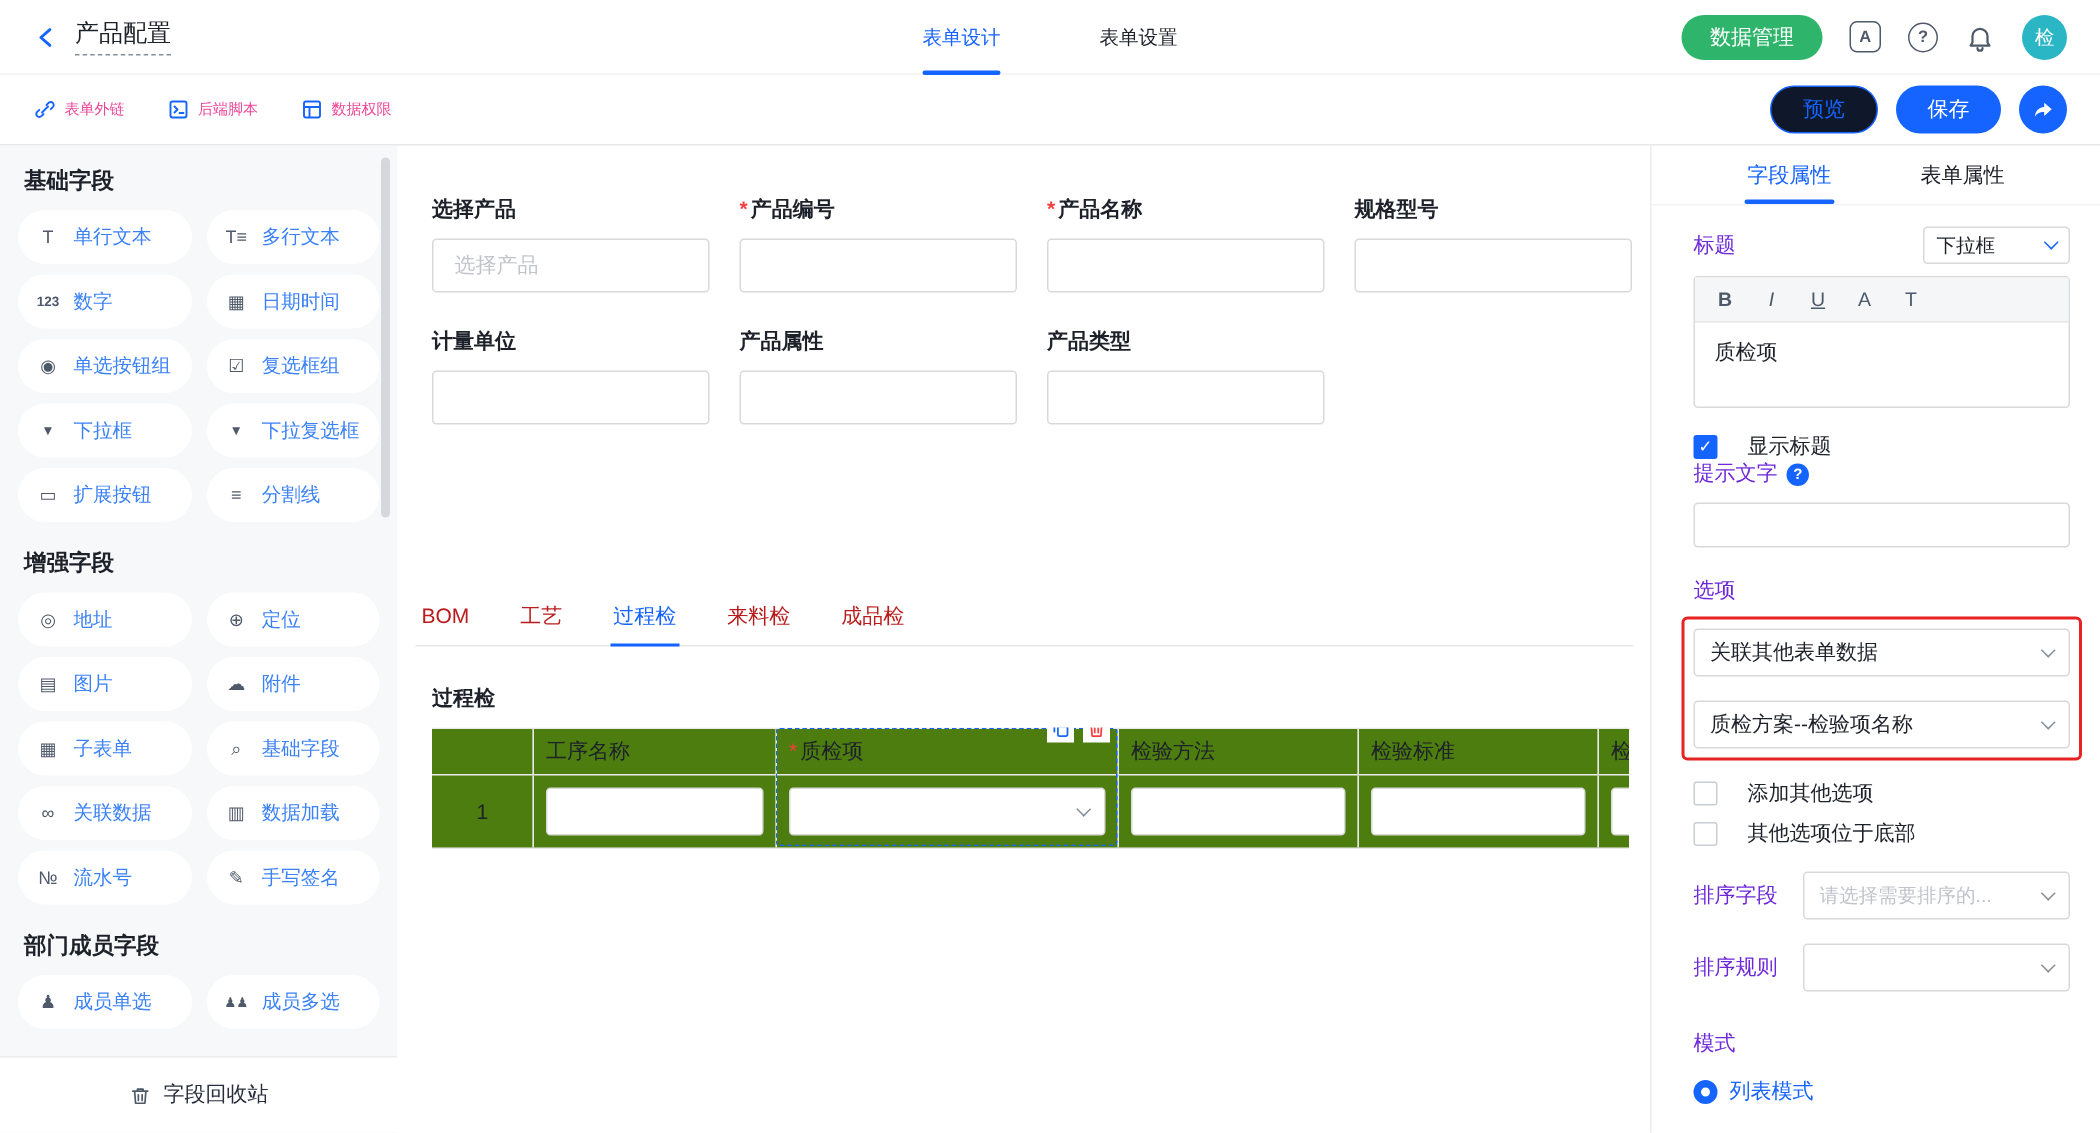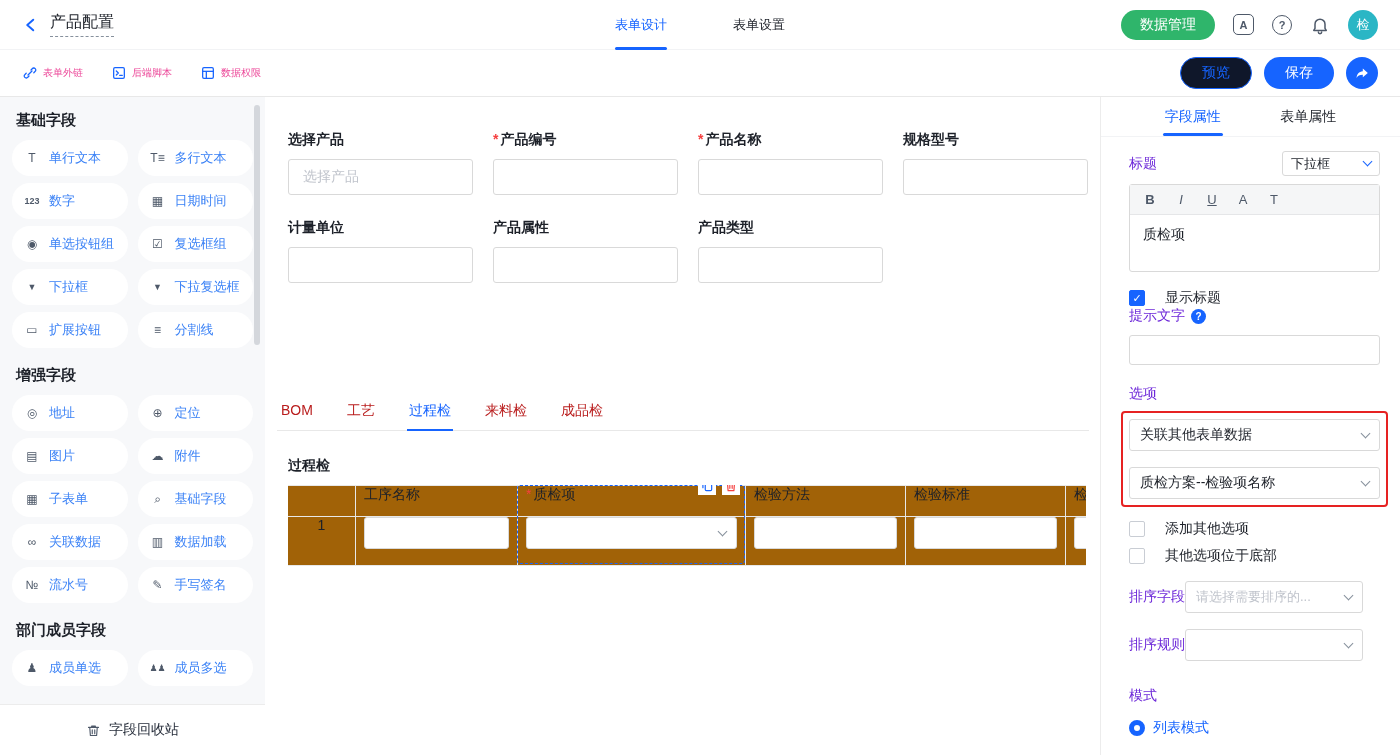--- a/index.html
+++ b/index.html
@@ -52,21 +52,21 @@
   .fld-box{height:36px;border:1px solid #d9d9d9;border-radius:3px;background:#fff;display:flex;align-items:center;padding:0 14px;cursor:text}
   .ph{color:#c0c4cc;font-size:14px}
   .sub-tabs{position:absolute;left:12px;top:301px;width:812px;border-bottom:1px solid #e8e8e8;display:flex;gap:30px;padding-left:2px}
   .sub-tab{font-size:14px;color:#b91c1c;padding:4px 2px 10px;cursor:pointer;position:relative}
   .sub-tab.active{color:#1664ff}
   .sub-tab.active::after{content:"";position:absolute;left:0;right:0;bottom:-1px;height:2px;background:#1664ff}
   .sub-title{position:absolute;left:23px;top:360px;font-size:14px;font-weight:700}
   .tbl{position:absolute;left:23px;top:388px;width:798px;overflow:hidden}
   .trow{display:flex;border-bottom:1px solid #e8e8e8}
   .trow.head{border-top:1px solid #e8e8e8}
-  .tcell{flex:none;display:flex;padding:0 8px;background:#a16207}
+  .tcell{flex:none;display:flex;align-items:center;padding:0 8px;background:#4d7c0f}
   .tcell + .tcell{border-left:1px solid #e8e8e8}
   .head .tcell{height:30px;font-size:14px;color:#1d2129}
   .bodyr .tcell{height:48px}
   .c0{width:67px;justify-content:center}
   .c1{width:162px}.c2{width:228px}.c3{width:160px}.c4{width:160px}.c5{width:140px}
   .cell-input{height:32px;border:1px solid #d9d9d9;border-radius:3px;background:#fff;flex:1;cursor:text}
   .cell-select{height:32px;border:1px solid #d9d9d9;border-radius:3px;background:#fff;flex:1;display:flex;align-items:center;justify-content:flex-end;padding:0 10px;cursor:pointer}
   .chev{width:7px;height:7px;border-right:1.6px solid #86909c;border-bottom:1.6px solid #86909c;transform:rotate(45deg);margin-top:-4px;flex:none}
   .chev.blue{border-color:#1664ff}
   .col-sel{position:absolute;left:229px;top:0;width:228px;height:79px;border:1px dashed #1664ff;border-radius:3px;pointer-events:none}
@@ -91,21 +91,21 @@
   .check-row{display:flex;align-items:center;gap:20px;font-size:14px}
   .cbx{width:16px;height:16px;border-radius:2px;border:1px solid #c9cdd4;background:#fff;display:flex;align-items:center;justify-content:center;flex:none;cursor:pointer}
   .cbx.checked{background:#1664ff;border-color:#1664ff}
   .cbx.checked::after{content:"✓";color:#fff;font-size:11px;line-height:1}
   .hint-row{display:flex;align-items:center;gap:6px;}
   .help-dot{width:15px;height:15px;border-radius:50%;background:#1664ff;color:#fff;font-size:10px;font-weight:700;display:flex;align-items:center;justify-content:center;cursor:pointer}
   .p-input{height:30px;border:1px solid #d9d9d9;border-radius:3px;margin-top:10px;background:#fff;cursor:text}
   .hl{border:2px solid #e62222;border-radius:4px;padding:6px;margin:8px -8px 0 -8px}
   .p-select{height:32px;border:1px solid #d9d9d9;border-radius:3px;display:flex;align-items:center;justify-content:space-between;padding:0 10px;font-size:14px;color:#1d2129;background:#fff;cursor:pointer}
   .p-select + .p-select{margin-top:16px}
-  .sort-row{display:flex;align-items:center;margin-top:16px}
+  .sort-row{display:flex;align-items:center;justify-content:space-between;margin-top:16px}
   .sort-row .p-select{width:178px;flex:none}
   .radio-row{display:flex;align-items:center;gap:8px;font-size:14px;margin-top:14px}
   .radio{width:16px;height:16px;border-radius:50%;border:1px solid #c9cdd4;background:#fff;flex:none;cursor:pointer}
   .radio.sel{border:5px solid #1664ff}
   .radio-row.sel-label span.lbl{color:#1664ff}
 </style>
 </head>
 <body>
 
 <div id="app">

